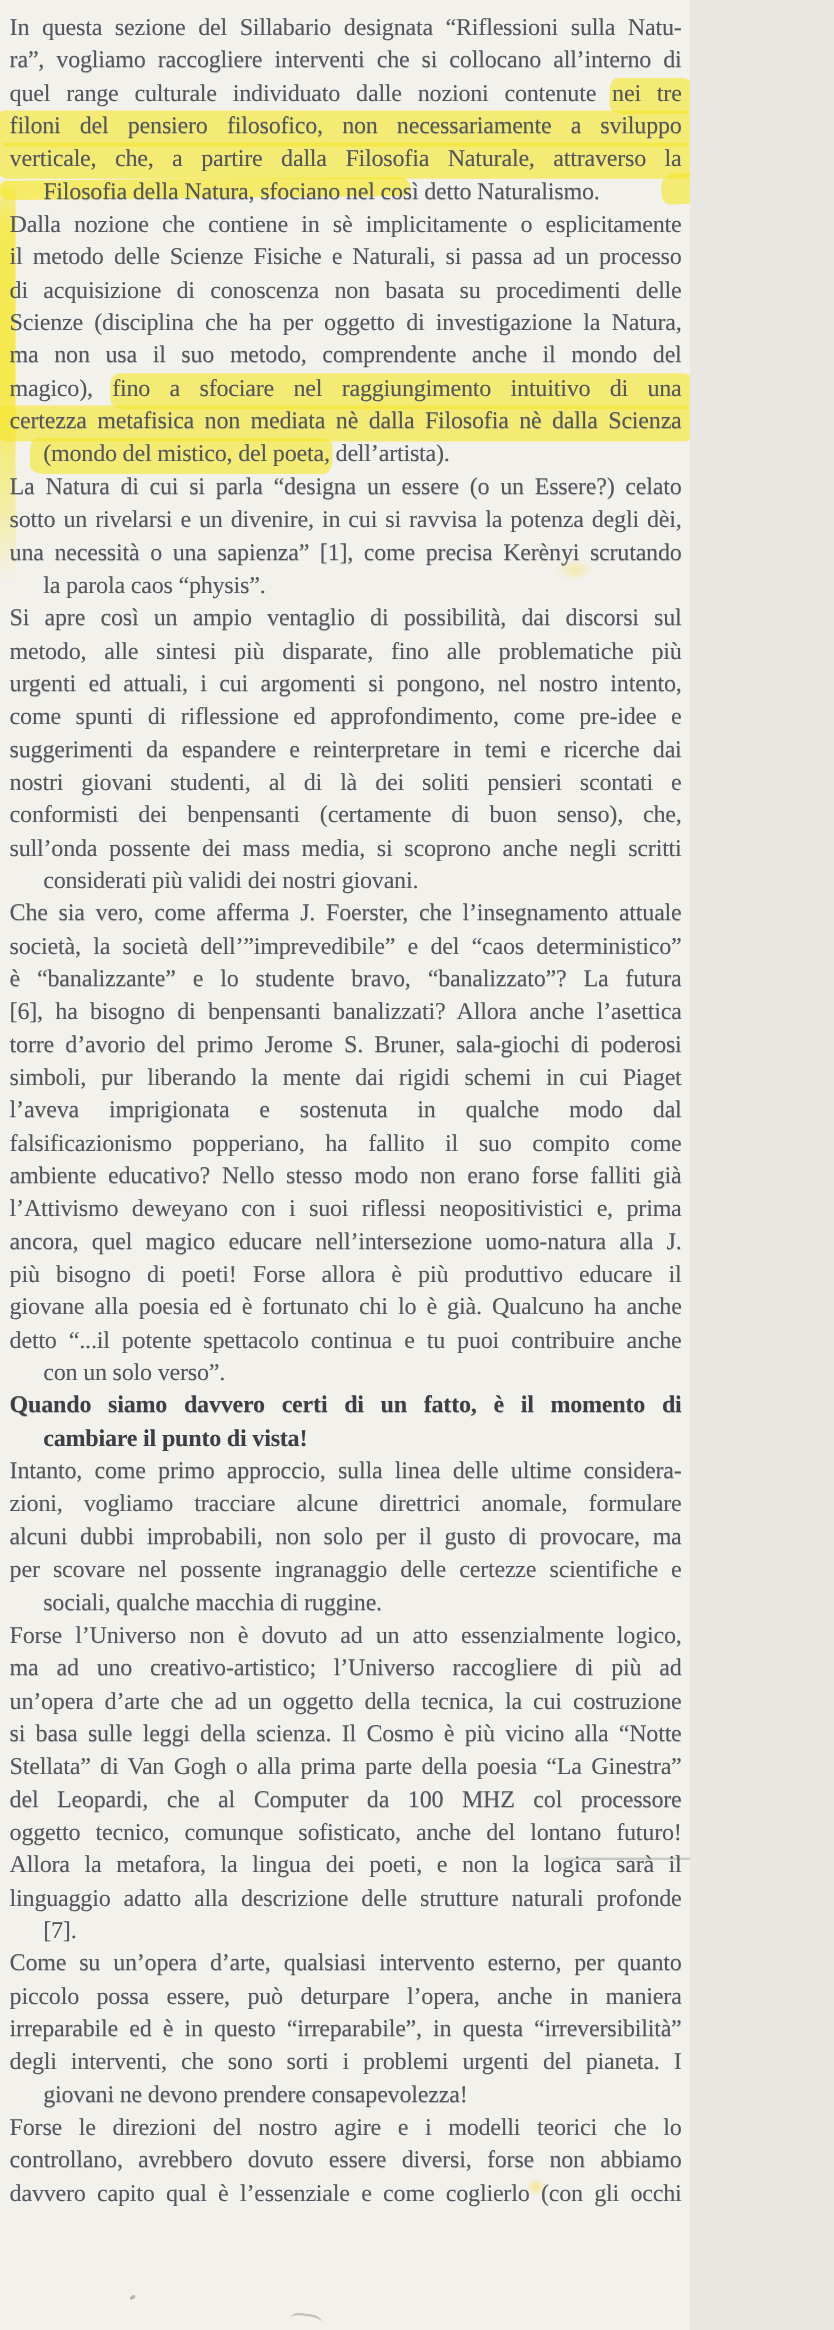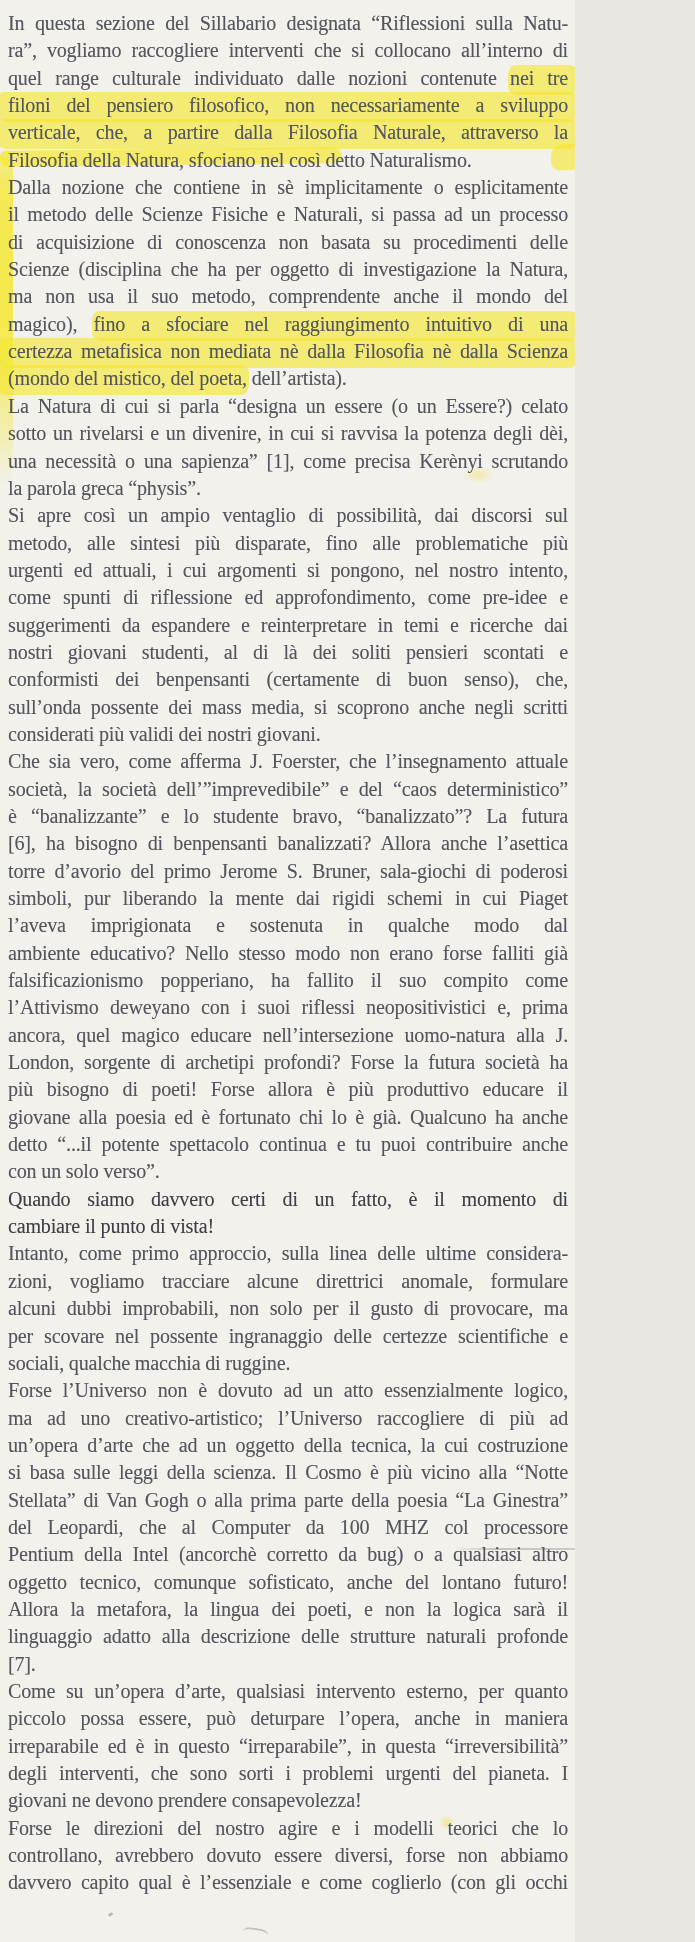--- a/index.html
+++ b/index.html
@@ -16,22 +16,22 @@
   .doc {
     position: relative;
     z-index: 2;
     padding: 10px 7px 0 8px;
     font-size: 20px;
     line-height: 27.35px;
     letter-spacing: -0.15px;
     text-shadow: 0.2px 0.3px 0.3px rgba(84,86,94,0.35);
   }
   .line { text-align: justify; text-align-last: justify; }
-  .line.last { text-align-last: left; }
-  .para.bold { font-weight: normal; color: var(--bold-color, #3d3f46); }
+  .line.last { text-align-last: left; margin-left: 28px; }
+  .para.bold { font-weight: bold; color: var(--bold-color, #3d3f46); }
   .seg { }
   .hl {
     background: var(--hl, rgba(246,231,42,0.62));
     padding: 2px 2px 6px 2px;
     margin: 0 -2px;
     border-radius: 7px 10px 8px 11px / 10px 7px 11px 8px;
     box-decoration-break: clone;
   }
   .hl.ext-right { padding-right: 10px; margin-right: -10px; }
   .hl.ext-left  { padding-left: 11px;  margin-left: -11px; }
@@ -114,46 +114,45 @@
         <div class="line"><span class="seg">Scienze (disciplina che ha per oggetto di investigazione la Natura,</span></div>
         <div class="line"><span class="seg">ma non usa il suo metodo, comprendente anche il mondo del</span></div>
         <div class="line"><span class="seg">magico), </span><span class="seg hl ext-right">fino a sfociare nel raggiungimento intuitivo di una</span></div>
         <div class="line"><span class="seg hl ext-both">certezza metafisica non mediata nè dalla Filosofia nè dalla Scienza</span></div>
         <div class="line last"><span class="seg hl ext-left">(mondo del mistico, del poeta,</span><span class="seg"> dell’artista).</span></div>
       </div>
       <div class="para">
         <div class="line"><span class="seg">La Natura di cui si parla “designa un essere (o un Essere?) celato</span></div>
         <div class="line"><span class="seg">sotto un rivelarsi e un divenire, in cui si ravvisa la potenza degli dèi,</span></div>
         <div class="line"><span class="seg">una necessità o una sapienza” [1], come precisa Kerènyi scrutando</span></div>
-        <div class="line last"><span class="seg">la parola greca “physis”.</span></div>
+        <div class="line last"><span class="seg">la parola caos “physis”.</span></div>
       </div>
       <div class="para">
         <div class="line"><span class="seg">Si apre così un ampio ventaglio di possibilità, dai discorsi sul</span></div>
         <div class="line"><span class="seg">metodo, alle sintesi più disparate, fino alle problematiche più</span></div>
         <div class="line"><span class="seg">urgenti ed attuali, i cui argomenti si pongono, nel nostro intento,</span></div>
         <div class="line"><span class="seg">come spunti di riflessione ed approfondimento, come pre-idee e</span></div>
         <div class="line"><span class="seg">suggerimenti da espandere e reinterpretare in temi e ricerche dai</span></div>
         <div class="line"><span class="seg">nostri giovani studenti, al di là dei soliti pensieri scontati e</span></div>
         <div class="line"><span class="seg">conformisti dei benpensanti (certamente di buon senso), che,</span></div>
         <div class="line"><span class="seg">sull’onda possente dei mass media, si scoprono anche negli scritti</span></div>
         <div class="line last"><span class="seg">considerati più validi dei nostri giovani.</span></div>
       </div>
       <div class="para">
         <div class="line"><span class="seg">Che sia vero, come afferma J. Foerster, che l’insegnamento attuale</span></div>
         <div class="line"><span class="seg">società, la società dell’”imprevedibile” e del “caos deterministico”</span></div>
         <div class="line"><span class="seg">è “banalizzante” e lo studente bravo, “banalizzato”? La futura</span></div>
         <div class="line"><span class="seg">[6], ha bisogno di benpensanti banalizzati? Allora anche l’asettica</span></div>
         <div class="line"><span class="seg">torre d’avorio del primo Jerome S. Bruner, sala-giochi di poderosi</span></div>
         <div class="line"><span class="seg">simboli, pur liberando la mente dai rigidi schemi in cui Piaget</span></div>
         <div class="line"><span class="seg">l’aveva imprigionata e sostenuta in qualche modo dal</span></div>
+        <div class="line"><span class="seg">falsificazionismo popperiano, ha fallito il suo compito come</span></div>
         <div class="line"><span class="seg">ambiente educativo? Nello stesso modo non erano forse falliti già</span></div>
-        <div class="line"><span class="seg">falsificazionismo popperiano, ha fallito il suo compito come</span></div>
         <div class="line"><span class="seg">l’Attivismo deweyano con i suoi riflessi neopositivistici e, prima</span></div>
         <div class="line"><span class="seg">ancora, quel magico educare nell’intersezione uomo-natura alla J.</span></div>
-        <div class="line"><span class="seg">London, sorgente di archetipi profondi? Forse la futura società ha</span></div>
         <div class="line"><span class="seg">più bisogno di poeti! Forse allora è più produttivo educare il</span></div>
         <div class="line"><span class="seg">giovane alla poesia ed è fortunato chi lo è già. Qualcuno ha anche</span></div>
         <div class="line"><span class="seg">detto “...il potente spettacolo continua e tu puoi contribuire anche</span></div>
         <div class="line last"><span class="seg">con un solo verso”.</span></div>
       </div>
       <div class="para bold">
         <div class="line"><span class="seg">Quando siamo davvero certi di un fatto, è il momento di</span></div>
         <div class="line last"><span class="seg">cambiare il punto di vista!</span></div>
       </div>
       <div class="para">
@@ -163,21 +162,20 @@
         <div class="line"><span class="seg">per scovare nel possente ingranaggio delle certezze scientifiche e</span></div>
         <div class="line last"><span class="seg">sociali, qualche macchia di ruggine.</span></div>
       </div>
       <div class="para">
         <div class="line"><span class="seg">Forse l’Universo non è dovuto ad un atto essenzialmente logico,</span></div>
         <div class="line"><span class="seg">ma ad uno creativo-artistico; l’Universo raccogliere di più ad</span></div>
         <div class="line"><span class="seg">un’opera d’arte che ad un oggetto della tecnica, la cui costruzione</span></div>
         <div class="line"><span class="seg">si basa sulle leggi della scienza. Il Cosmo è più vicino alla “Notte</span></div>
         <div class="line"><span class="seg">Stellata” di Van Gogh o alla prima parte della poesia “La Ginestra”</span></div>
         <div class="line"><span class="seg">del Leopardi, che al Computer da 100 MHZ col processore</span></div>
-        <div class="line"><span class="seg">Pentium della Intel (ancorchè corretto da bug) o a qualsiasi altro</span></div>
         <div class="line"><span class="seg">oggetto tecnico, comunque sofisticato, anche del lontano futuro!</span></div>
         <div class="line"><span class="seg">Allora la metafora, la lingua dei poeti, e non la logica sarà il</span></div>
         <div class="line"><span class="seg">linguaggio adatto alla descrizione delle strutture naturali profonde</span></div>
         <div class="line last"><span class="seg">[7].</span></div>
       </div>
       <div class="para">
         <div class="line"><span class="seg">Come su un’opera d’arte, qualsiasi intervento esterno, per quanto</span></div>
         <div class="line"><span class="seg">piccolo possa essere, può deturpare l’opera, anche in maniera</span></div>
         <div class="line"><span class="seg">irreparabile ed è in questo “irreparabile”, in questa “irreversibilità”</span></div>
         <div class="line"><span class="seg">degli interventi, che sono sorti i problemi urgenti del pianeta. I</span></div>

